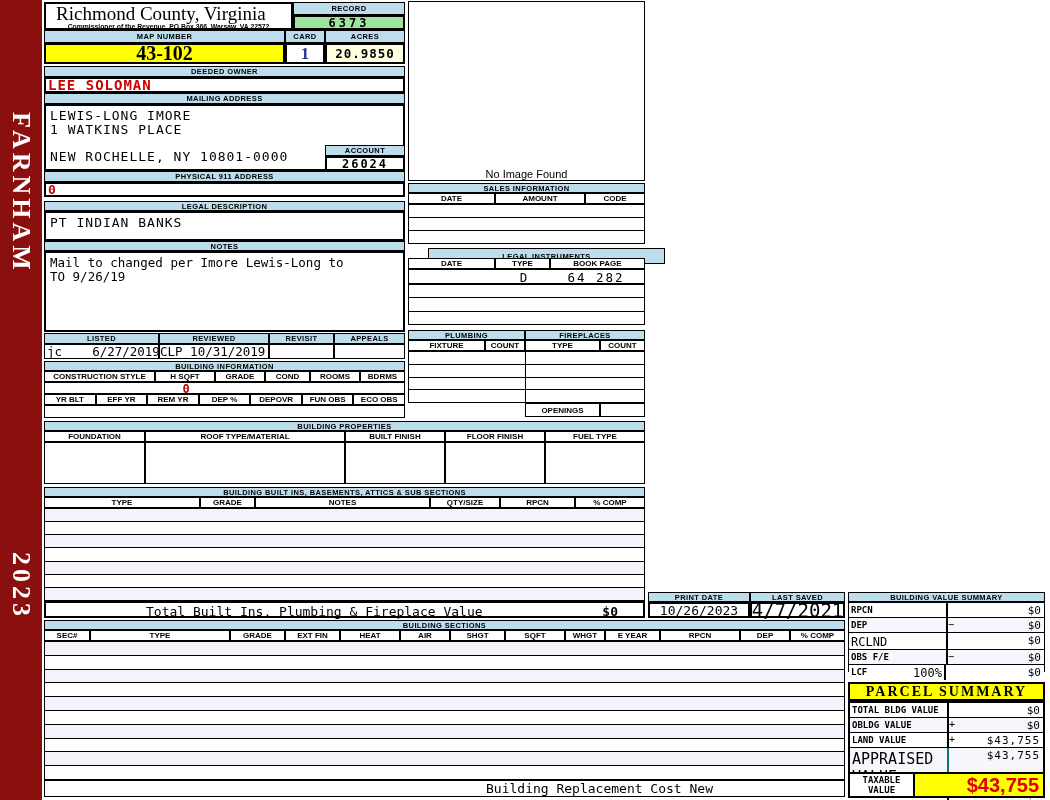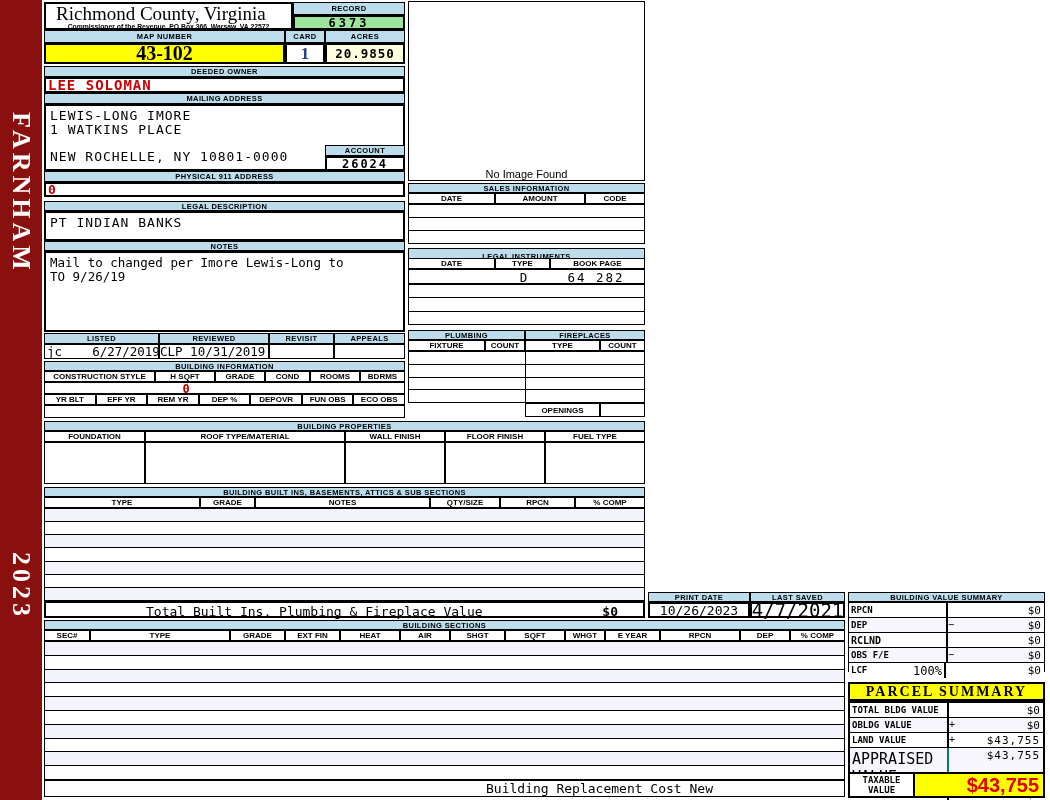--- a/index.html
+++ b/index.html
@@ -108,21 +108,21 @@
   <div class="hc" style="width:87px">DATE</div>
   <div class="hc" style="width:90px">AMOUNT</div>
   <div class="hc" style="width:60px">CODE</div>
 </div>
 <div class="abs box1" style="left:408px;top:204px;width:237px;height:40px;display:flex;flex-direction:column">
   <div style="flex:1;border-bottom:1px solid #000"></div>
   <div style="flex:1;border-bottom:1px solid #000"></div>
   <div style="flex:1"></div>
 </div>
 
-<div class="abs bar" style="left:408px;top:248px;width:237px;height:16px">LEGAL INSTRUMENTS</div>
+<div class="abs bar" style="left:428px;top:248px;width:237px;height:16px">LEGAL INSTRUMENTS</div>
 <div class="abs flexrow" style="left:408px;top:258px;width:237px;height:11px">
   <div class="hc" style="width:87px">DATE</div>
   <div class="hc" style="width:55px">TYPE</div>
   <div class="hc" style="width:95px">BOOK PAGE</div>
 </div>
 <div class="abs box1" style="left:408px;top:269px;width:237px;height:15px">
   <span class="abs mono" style="left:2px;top:0;font-size:12.5px"></span>
   <span class="abs mono" style="left:87px;width:55px;top:0;text-align:center;font-size:12.5px">D</span>
   <span class="abs mono" style="left:142px;width:90px;top:0;text-align:center;font-size:12.5px;letter-spacing:2px">64 282</span>
 </div>
@@ -154,21 +154,21 @@
       <div style="width:116px;border-right:1px solid #000"></div>
     </div>
 </div>
 <div class="abs hc" style="left:525px;top:403px;width:75px;height:14px">OPENINGS</div>
 <div class="abs box1" style="left:600px;top:403px;width:45px;height:14px"></div>
 
 <div class="abs bar" style="left:44px;top:421px;width:601px;height:10px">BUILDING PROPERTIES</div>
 <div class="abs flexrow" style="left:44px;top:431px;width:601px;height:11px">
   <div class="hc" style="width:101px">FOUNDATION</div>
   <div class="hc" style="width:200px">ROOF TYPE/MATERIAL</div>
-  <div class="hc" style="width:100px">WALL FINISH</div>
+  <div class="hc" style="width:100px">BUILT FINISH</div>
   <div class="hc" style="width:100px">FLOOR FINISH</div>
   <div class="hc" style="width:100px">FUEL TYPE</div>
 </div>
 <div class="abs flexrow" style="left:44px;top:442px;width:601px;height:42px">
   <div class="box1" style="width:101px"></div>
   <div class="box1" style="width:200px"></div>
   <div class="box1" style="width:100px"></div>
   <div class="box1" style="width:100px"></div>
   <div class="box1" style="width:100px"></div>
 </div>
@@ -237,21 +237,21 @@
     <div class="mono" style="width:95px;border-right:2px solid #000;font-weight:bold;font-size:9px;padding:2px 0 0 2px">RPCN</div>
     <div class="mono" style="width:12px;font-size:10px;padding-top:1px"></div>
     <div class="mono" style="flex:1;text-align:right;font-size:11px;padding:1px 3px 0 0">$0</div>
   </div>
   <div style="flex:1;display:flex;border-bottom:1px solid #000;background:#f6f6fc">
     <div class="mono" style="width:95px;border-right:2px solid #000;font-weight:bold;font-size:9px;padding:2px 0 0 2px">DEP</div>
     <div class="mono" style="width:12px;font-size:10px;padding-top:1px">−</div>
     <div class="mono" style="flex:1;text-align:right;font-size:11px;padding:1px 3px 0 0">$0</div>
   </div>
   <div style="flex:1;display:flex;border-bottom:1px solid #000;background:#fff">
-    <div class="mono" style="width:95px;border-right:2px solid #000;font-weight:bold;font-size:10px;padding:2px 0 0 2px">RCLND</div>
+    <div class="mono" style="width:95px;border-right:2px solid #000;font-weight:normal;font-size:12px;padding:2px 0 0 2px">RCLND</div>
     <div class="mono" style="width:12px;font-size:10px;padding-top:1px"></div>
     <div class="mono" style="flex:1;text-align:right;font-size:11px;padding:1px 3px 0 0">$0</div>
   </div>
   <div style="flex:1;display:flex;border-bottom:1px solid #000;background:#f6f6fc">
     <div class="mono" style="width:95px;border-right:2px solid #000;font-weight:bold;font-size:9px;padding:2px 0 0 2px">OBS F/E</div>
     <div class="mono" style="width:12px;font-size:10px;padding-top:1px">−</div>
     <div class="mono" style="flex:1;text-align:right;font-size:11px;padding:1px 3px 0 0">$0</div>
   </div>
   <div style="flex:1;display:flex;background:#fff">
     <div style="width:95px;border-right:2px solid #000;display:flex;justify-content:space-between">

